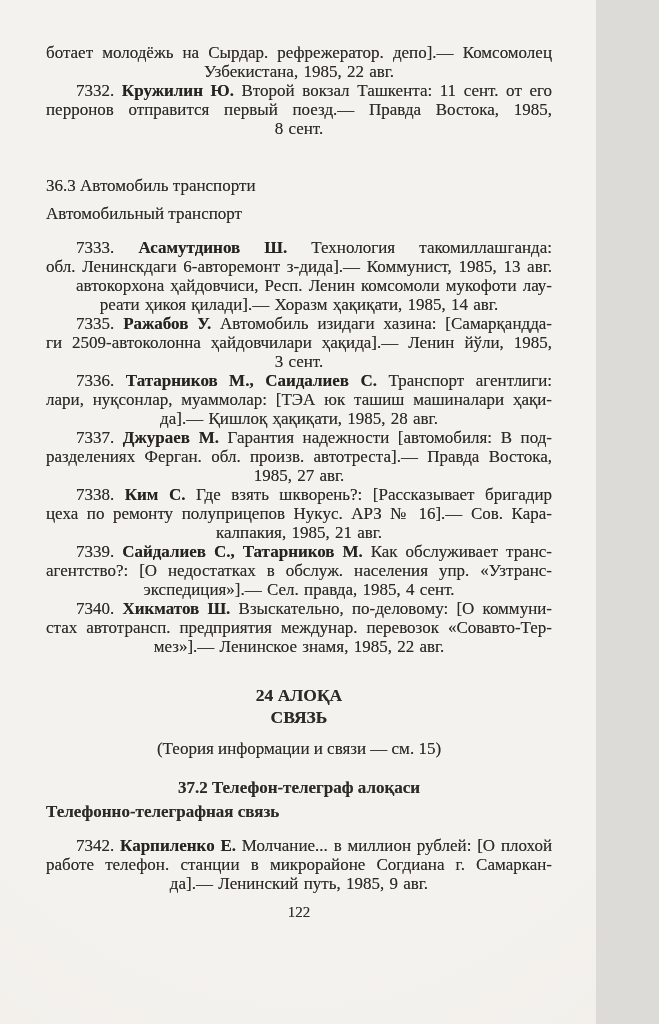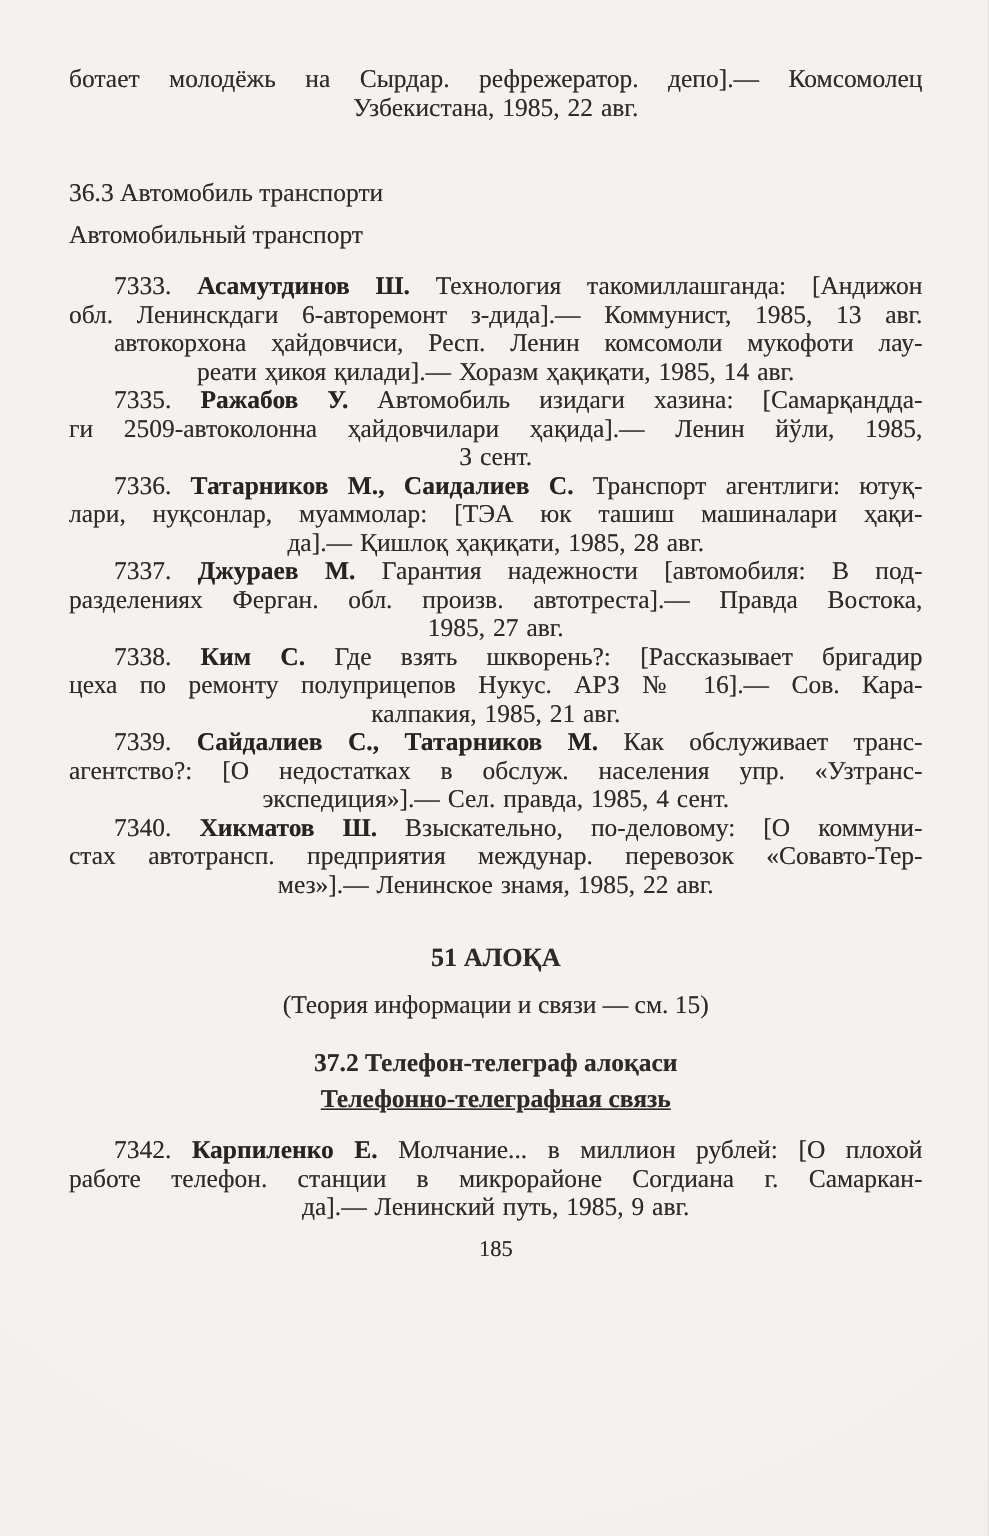--- a/index.html
+++ b/index.html
@@ -1,18 +1,18 @@
 <!DOCTYPE html>
 <html lang="ru"><head>
 <meta charset="utf-8">
 <style>
   html, body { margin: 0; padding: 0; background: #dddbd7; }
   .page {
     position: relative;
-    width: 659px;
+    width: 596px;
     height: 1024px;
     margin: 0;
     box-sizing: border-box;
     padding: 43px 44px 0 46px;
     background: radial-gradient(140% 105% at 50% 38%, #f4f2ee 55%, #efece7 90%, #e9e6e0 100%);
     font-family: "Liberation Serif", "DejaVu Serif", serif;
     font-size: 17px;
     color: #2d2b26;
     text-shadow: 0 0 0.3px rgba(45,43,38,0.55);
     overflow: hidden;
@@ -31,38 +31,43 @@
   b { font-weight: bold; color: #262420; }
 
   .h-sec  { text-align: left; font-weight: normal; margin: 34px 0 10px; }
   .h-sec .h-line { line-height: 28px; }
   .h-chap { text-align: center; font-weight: bold; margin-top: 28px; font-size: 17.5px; }
   .h-chap .h-line { line-height: 22px; }
   .h-note { text-align: center; margin-top: 10px; }
   .h-note .h-line { line-height: 22px; }
   .h-sub  { text-align: center; font-weight: bold; margin-top: 8px; }
   .h-sub .h-line { line-height: 24px; margin-top: 16px; }
-  .h-sub-last { text-align: center; font-weight: bold; margin-bottom: 12px; text-decoration: underline; }
+  .h-sub-last { font-weight: bold; margin-bottom: 12px; }
   .h-sub-last .h-line { line-height: 24px; }
 
   .page-number {
     text-align: center;
     margin-top: 10px;
     font-size: 15px;
     line-height: 18px;
   }
 </style>
 </head>
 <body>
 
 <div class="page">
   <div id="content">
       <div class="para">
         <div class="ln just">ботает молодёжь на Сырдар. рефрежератор. депо].— Комсомолец</div>
         <div class="ln">Узбекистана, 1985, 22 авг.</div>
+      </div>
+      <div class="para indent">
+        <div class="ln just">7332. <b>Кружилин Ю.</b> Второй вокзал Ташкента: 11 сент. от его</div>
+        <div class="ln just">перронов отправится первый поезд.— Правда Востока, 1985,</div>
+        <div class="ln">8 сент.</div>
       </div>
       <div class="h-sec">
         <div class="h-line">36.3 Автомобиль транспорти</div>
         <div class="h-line">Автомобильный транспорт</div>
       </div>
       <div class="para indent">
         <div class="ln just">7333. <b>Асамутдинов Ш.</b> Технология такомиллашганда: [Андижон</div>
         <div class="ln just">обл. Ленинскдаги 6-авторемонт з-дида].— Коммунист, 1985, 13 авг.</div>
       </div>
       <div class="para indent">
@@ -93,31 +98,32 @@
         <div class="ln just">7339. <b>Сайдалиев С., Татарников М.</b> Как обслуживает транс-</div>
         <div class="ln just">агентство?: [О недостатках в обслуж. населения упр. «Узтранс-</div>
         <div class="ln">экспедиция»].— Сел. правда, 1985, 4 сент.</div>
       </div>
       <div class="para indent">
         <div class="ln just">7340. <b>Хикматов Ш.</b> Взыскательно, по-деловому:  [О коммуни-</div>
         <div class="ln just">стах автотрансп. предприятия междунар. перевозок «Совавто-Тер-</div>
         <div class="ln">мез»].— Ленинское знамя, 1985, 22 авг.</div>
       </div>
       <div class="h-chap">
-        <div class="h-line">51 АЛОҚА</div>
+        <div class="h-line">24 АЛОҚА</div>
+        <div class="h-line">СВЯЗЬ</div>
       </div>
       <div class="h-note">
         <div class="h-line">(Теория информации и связи — см. 15)</div>
       </div>
       <div class="h-sub">
         <div class="h-line">37.2 Телефон-телеграф алоқаси</div>
       </div>
       <div class="h-sub-last">
         <div class="h-line">Телефонно-телеграфная связь</div>
       </div>
       <div class="para indent">
         <div class="ln just">7342. <b>Карпиленко Е.</b> Молчание... в миллион рублей: [О плохой</div>
         <div class="ln just">работе телефон. станции в микрорайоне Согдиана  г. Самаркан-</div>
         <div class="ln">да].— Ленинский путь, 1985, 9 авг.</div>
       </div>
     </div>
-  <div class="page-number">185</div>
+  <div class="page-number">122</div>
 </div>
 
 </body></html>

